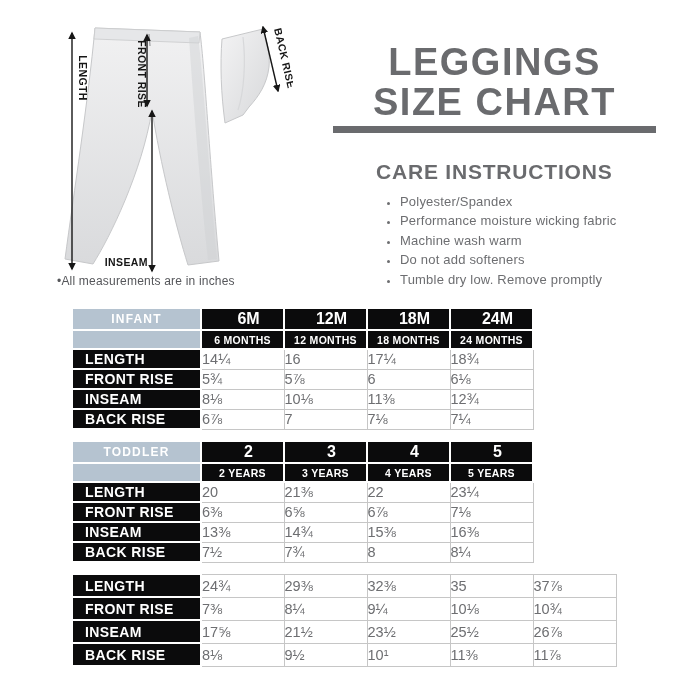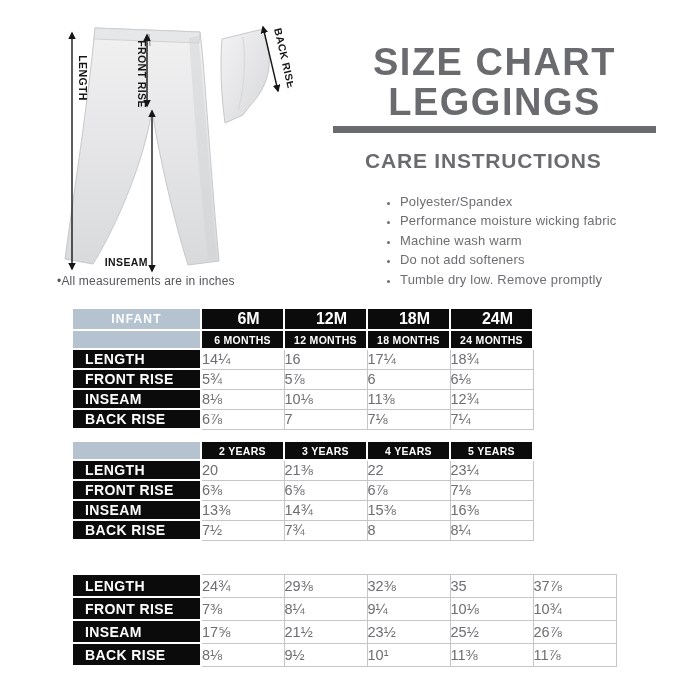--- a/index.html
+++ b/index.html
@@ -12,21 +12,21 @@
   .brand{
     position:absolute;left:333px;top:42px;width:323px;
     text-align:center;color:var(--heading-gray,#6a6b6e);
     font-weight:bold;font-size:38px;line-height:40px;letter-spacing:1.5px;
   }
   .divider{
     position:absolute;left:333px;top:126px;width:323px;height:7px;
     background:var(--divider-gray,#6a6b6e);
   }
   .care-title{
-    position:absolute;left:360px;top:144px;margin:5px;
+    position:absolute;left:360px;top:144px;margin:16px;
     font-size:21px;font-weight:bold;letter-spacing:.8px;
     color:var(--heading-gray,#6a6b6e);
   }
   .care-list{
     position:absolute;left:372px;top:176px;margin:16px;padding-left:12px;
     list-style:disc;color:var(--value-text-gray,#6d6e71);
     font-size:13px;line-height:19.4px;letter-spacing:.2px;
   }
   .care-list li::marker{color:var(--value-text-gray,#6d6e71);font-size:11px;}
   
@@ -105,22 +105,22 @@
 
   <text class="svg-label" transform="rotate(90 41 66)" x="41" y="66" text-anchor="middle">LENGTH</text>
   <text class="svg-label" transform="rotate(90 100 62)" x="100" y="62" text-anchor="middle">FRONT RISE</text>
   <text class="svg-label" x="110" y="254" text-anchor="end">INSEAM</text>
   <text class="svg-label" transform="rotate(77 243 47)" x="243" y="47" text-anchor="middle">BACK RISE</text>
 </svg>
 
 <div class="measure-note">•All measurements are in inches</div>
 
 <div class="brand">
+  <div>LEGGINGS</div>
   <div>SIZE CHART</div>
-  <div>LEGGINGS</div>
 </div>
 <div class="divider"></div>
 <h2 class="care-title">CARE INSTRUCTIONS</h2>
 <ul class="care-list">
     <li>Polyester/Spandex</li>
     <li>Performance moisture wicking fabric</li>
     <li>Machine wash warm</li>
     <li>Do not add softeners</li>
     <li>Tumble dry low. Remove promptly</li>
   </ul>
@@ -184,20 +184,27 @@
     <table>
       <colgroup>
         <col class="c-label">
         <col class="c-data">
         <col class="c-data">
         <col class="c-data">
         <col class="c-data">
       </colgroup>
       <tbody>
         <tr>
+          <th class="group-cell">TODDLER</th>
+          <th class="col-h">2</th>
+          <th class="col-h">3</th>
+          <th class="col-h">4</th>
+          <th class="col-h">5</th>
+        </tr>
+        <tr>
           <th class="group-empty"></th>
           <th class="subcol-h">2 YEARS</th>
           <th class="subcol-h">3 YEARS</th>
           <th class="subcol-h">4 YEARS</th>
           <th class="subcol-h">5 YEARS</th>
         </tr>
         <tr>
           <th class="row-label">LENGTH</th>
           <td class="val">20</td>
           <td class="val">21⅜</td>

